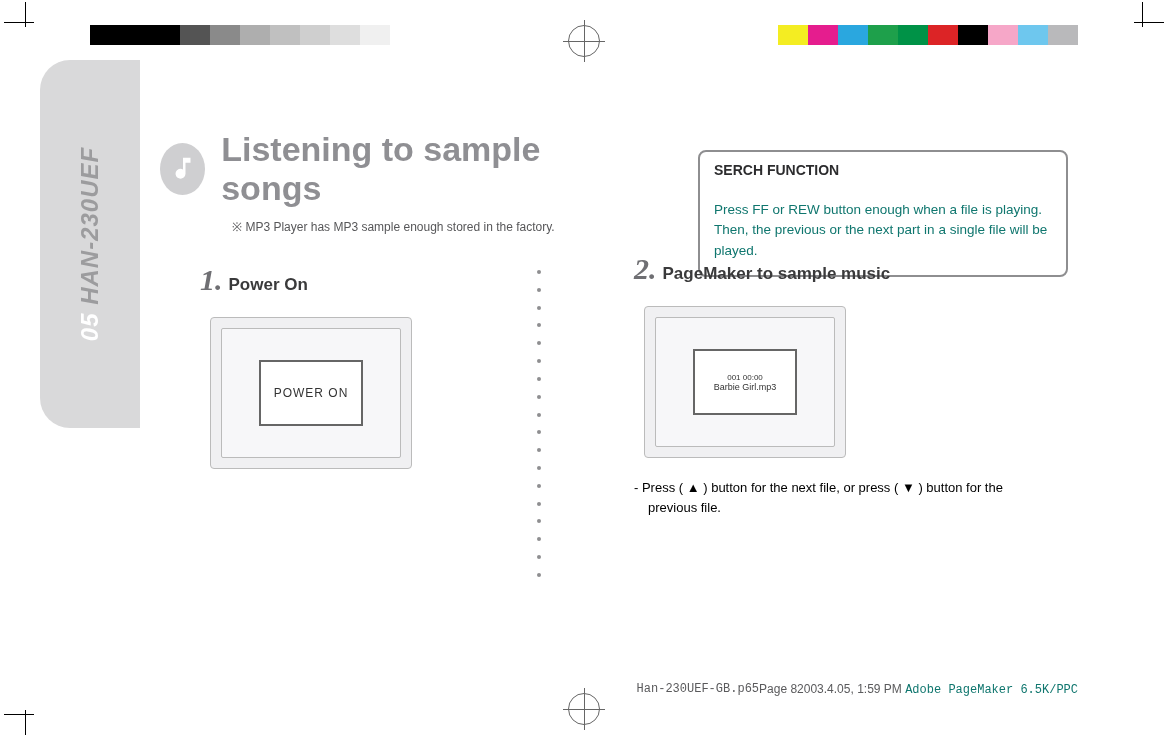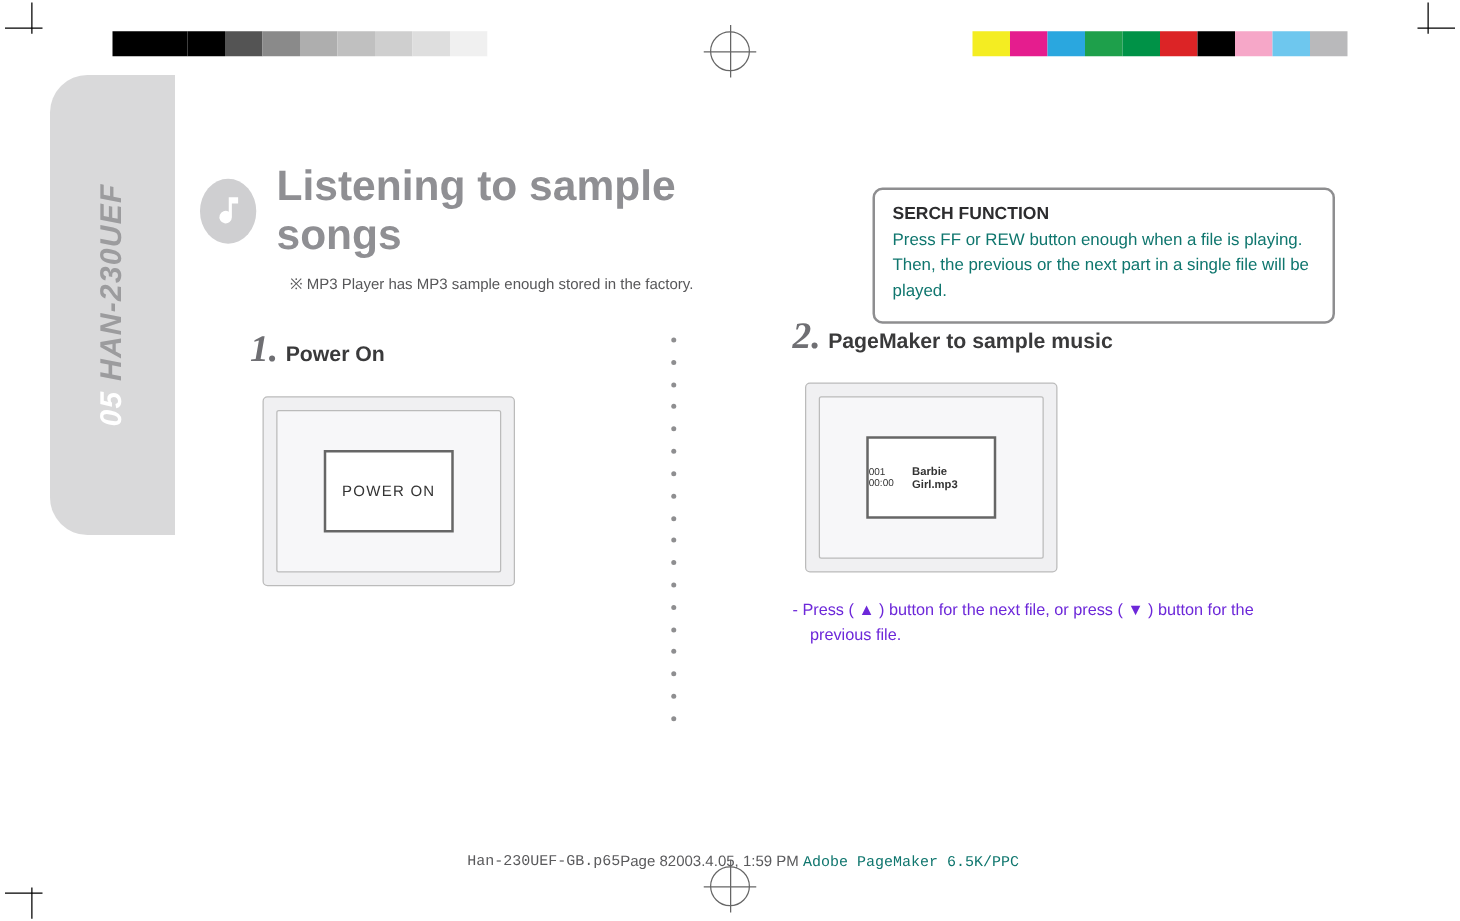--- a/index.html
+++ b/index.html
@@ -36,34 +36,34 @@
   .musicIcon svg{width:30px;height:30px}
   .title{font-size:34px;font-weight:700;color:#8f8f93}
   .noteLine{font-size:12px;color:#575759;margin:10px 0 28px 72px}
   .col{position:relative}
   .stepNum{font-family:"Times New Roman",serif;font-style:italic;font-size:30px;color:#6f6f73;font-weight:600}
   .stepTitle{font-size:17px;font-weight:bold;color:#3a3a3b}
   .stepHead{display:flex;align-items:baseline;gap:6px;margin-bottom:4px}
   .body{font-size:13.5px;line-height:1.55;color:#4a4a4c;margin-top:2px;max-width:300px}
   .device{width:200px;height:150px;border:1px solid #bbb;background:#f0f0f2;margin:20px 0 20px 10px;position:relative;border-radius:4px}
   .device::before{content:"";position:absolute;inset:10px;border:1px solid #bbb;background:#f7f7f9;border-radius:2px}
-  .screen{position:absolute;left:50%;top:50%;transform:translate(-50%,-50%);width:100px;height:62px;border:2px solid #666;background:#fff;display:flex;flex-direction:row;align-items:center;justify-content:center}
+  .screen{position:absolute;left:50%;top:50%;transform:translate(-50%,-50%);width:100px;height:62px;border:2px solid #666;background:#fff;display:flex;flex-direction:column;align-items:center;justify-content:center}
   .screen .stx{font-size:10px;color:#333;font-family:Arial}
   .screen .big{font-size:12px;letter-spacing:1px}
-  .bullet{font-size:13px;color:#6d28d9;line-height:1.5;padding-left:14px;text-indent:-14px;max-width:320px}
+  .bullet{font-size:13px;color:#000000;line-height:1.5;padding-left:14px;text-indent:-14px;max-width:320px}
   .bullet::before{content:"- "}
   
   .dots{position:absolute;left:537px;top:270px;bottom:160px;width:4px;display:flex;flex-direction:column;justify-content:space-between}
   .dot{width:4px;height:4px;border-radius:50%;background:#8e8e90}
   
   .callout{position:absolute;right:100px;top:150px;width:370px;border:2px solid #8e8e90;border-radius:8px;padding:10px 14px 14px;background:#fff;box-sizing:border-box}
-  .callout-h{font-size:14px;font-weight:bold;color:#2c2c2e;margin-bottom:4px}
+  .callout-h{font-size:14px;font-weight:bold;color:#2c2c2e;margin-bottom:22px}
   .callout-b{font-size:13.5px;line-height:1.5;color:#0f766e}
   
-  .footer{position:absolute;bottom:40px;left:111px;right:90px;display:flex;justify-content:center;font-size:12px;color:#5a5a5c}
+  .footer{position:absolute;bottom:40px;left:111px;right:90px;display:flex;justify-content:flex-end;font-size:12px;color:#5a5a5c}
   .footer .fn{font-family:"Courier New",monospace}
   .footer .app{font-family:"Courier New",monospace;color:#0f766e}
 </style>
 </head>
 <body>
 
 <div class="page">
 
   <div class="crop h tl1"></div>
   <div class="crop v tl2"></div>
@@ -144,21 +144,21 @@
 
     <div class="colR col">
       <div style="height:122px"></div>
       <div class="stepHead">
         <span class="stepNum">2.</span>
         <span class="stepTitle">PageMaker to sample music</span>
       </div>
       <div class="device">
         <div class="screen">
           <div class="stx" style="font-size:8px">001     00:00</div>
-          <div class="stx" style="font-size:9px;font-weight:bold">Barbie Girl.mp3</div>
+          <div class="stx" style="font-size:9px;font-weight:normal">Barbie Girl.mp3</div>
         </div>
       </div>
       <div class="bullet" style="max-width:380px">Press ( ▲ ) button for the next file, or press ( ▼ ) button for the previous file.</div>
     </div>
 
   </div>
 
   <div class="dots" id="dots">
       <div class="dot"></div>
       <div class="dot"></div>

